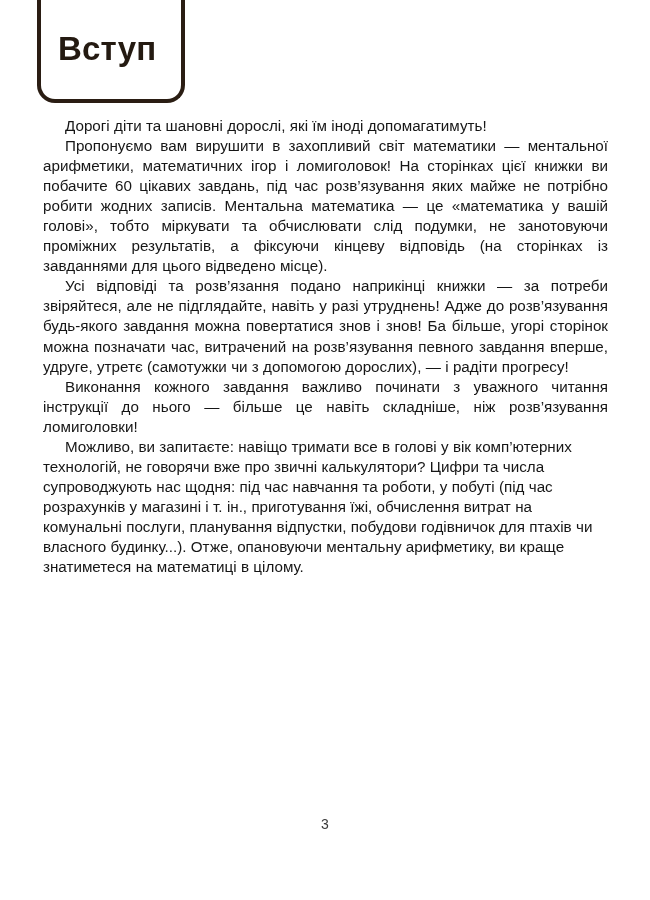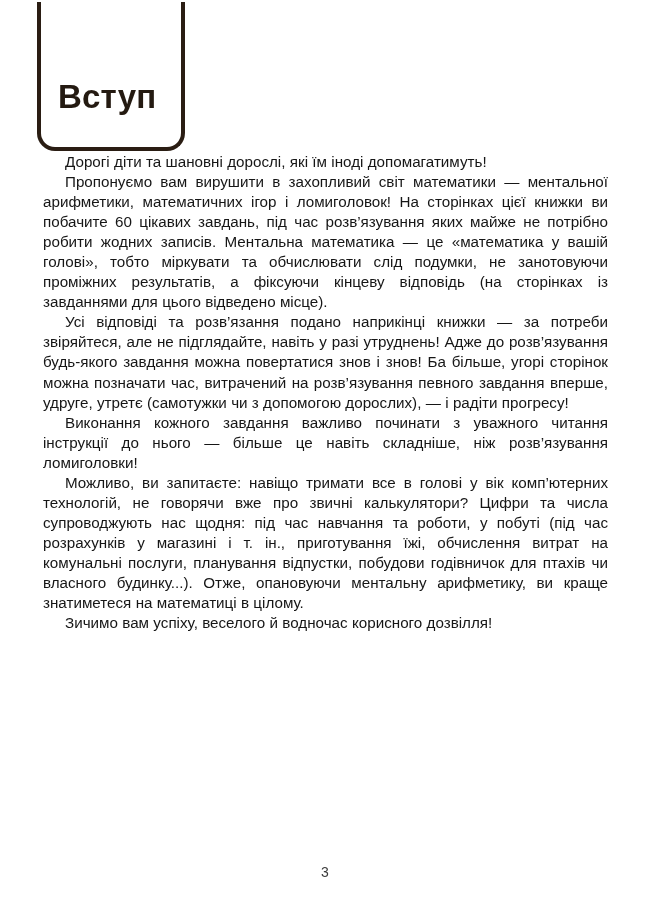--- a/index.html
+++ b/index.html
@@ -17,21 +17,20 @@
     color: #1a1a1a;
     -webkit-font-smoothing: antialiased;
   }
 
   .page {
     position: absolute;
     inset: 0;
     width: 650px;
     height: 664px;
     background: #ffffff;
-    margin-top: 48px;
   }
 
   
   .heading-plaque {
     position: absolute;
     left: 37px;
     top: -46px;
     width: 148px;
     height: 149px;
     box-sizing: border-box;
@@ -49,21 +48,21 @@
     letter-spacing: 0.2px;
     color: #241a11;
     white-space: nowrap;
     line-height: 1;
   }
 
   
   .body-copy {
     position: absolute;
     left: 43px;
-    top: 104px;
+    top: 116px;
     width: 565px;
   }
   .body-copy p {
     margin: 0;
     font-size: 15.2px;
     line-height: 20.05px;
     text-align: justify;
     text-justify: inter-word;
     text-indent: 22px;
     color: #161616;
@@ -94,18 +93,17 @@
   <div class="heading-plaque">
     <div class="heading-text">Вступ</div>
   </div>
 
   <div class="body-copy">
     <p>Дорогі діти та шановні дорослі, які їм іноді допомагатимуть!</p>
     <p>Пропонуємо вам вирушити в захопливий світ математики — ментальної арифметики, математичних ігор і  ломиголовок! На сторінках цієї книжки ви побачите 60 цікавих завдань, під час розв’язування яких майже не потрібно робити жодних записів. Ментальна математика — це «математика у вашій голові», тобто міркувати та обчислювати слід подумки, не занотовуючи проміжних результатів, а фіксуючи кінцеву відповідь (на сторінках із завданнями для цього відведено місце).</p>
     <p>Усі відповіді та розв’язання подано наприкінці книжки — за потреби звіряйтеся, але не підглядайте, навіть у разі утруднень! Адже до розв’язування будь-якого завдання можна повертатися знов і знов! Ба більше, угорі сторінок можна позначати час, витрачений на розв’язування певного завдання вперше, удруге, утретє (самотужки чи з допомогою дорослих), — і радіти прогресу!</p>
     <p>Виконання кожного завдання важливо починати з уважного читання інструкції до нього — більше це навіть складніше, ніж розв’язування ломиголовки!</p>
     <p>Можливо, ви запитаєте: навіщо тримати все в голові у вік комп’ютерних технологій, не говорячи вже про звичні калькулятори? Цифри та числа супроводжують нас щодня: під час навчання та роботи, у побуті (під час розрахунків у магазині і т. ін., приготування їжі, обчислення витрат на комунальні послуги, планування відпустки, побудови годівничок для птахів чи власного будинку...). Отже, опановуючи ментальну арифметику, ви краще знатиметеся на математиці в цілому.</p>
-    <p>Зичимо вам успіху, веселого й водночас корисного дозвілля!</p>
   </div>
 
   <div class="folio">3</div>
 
 </div>
 
 </body></html>

